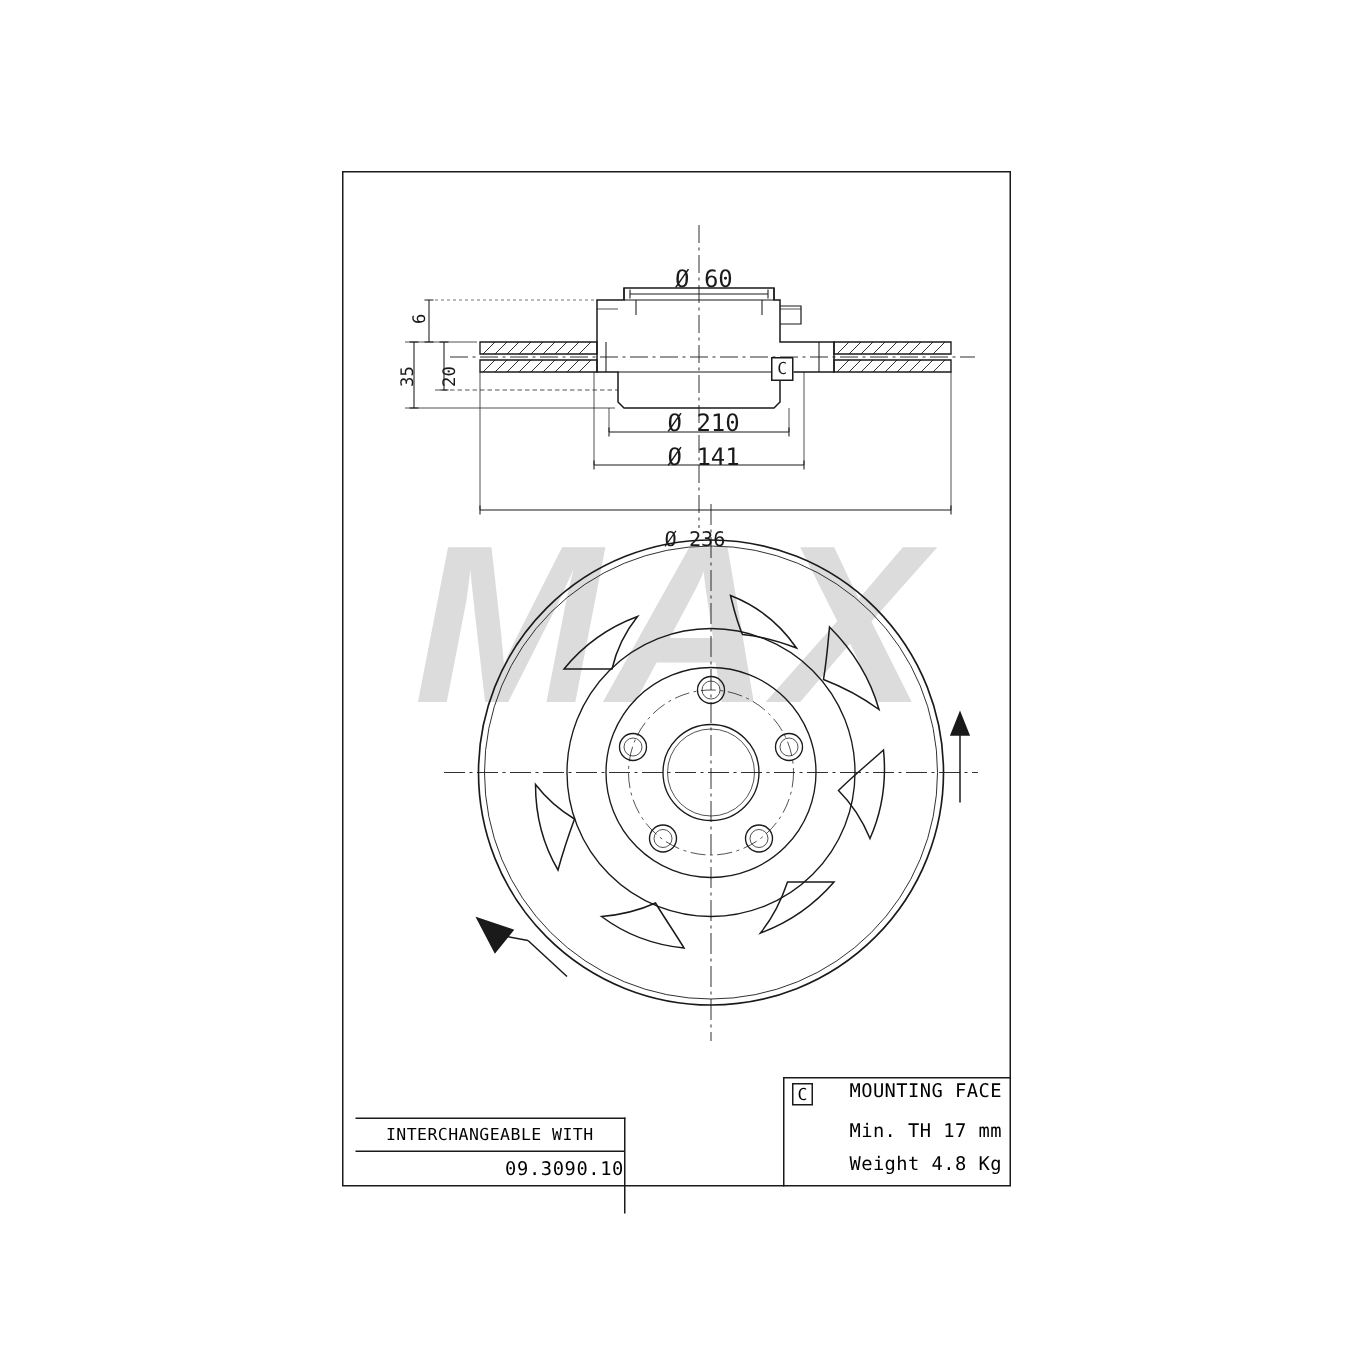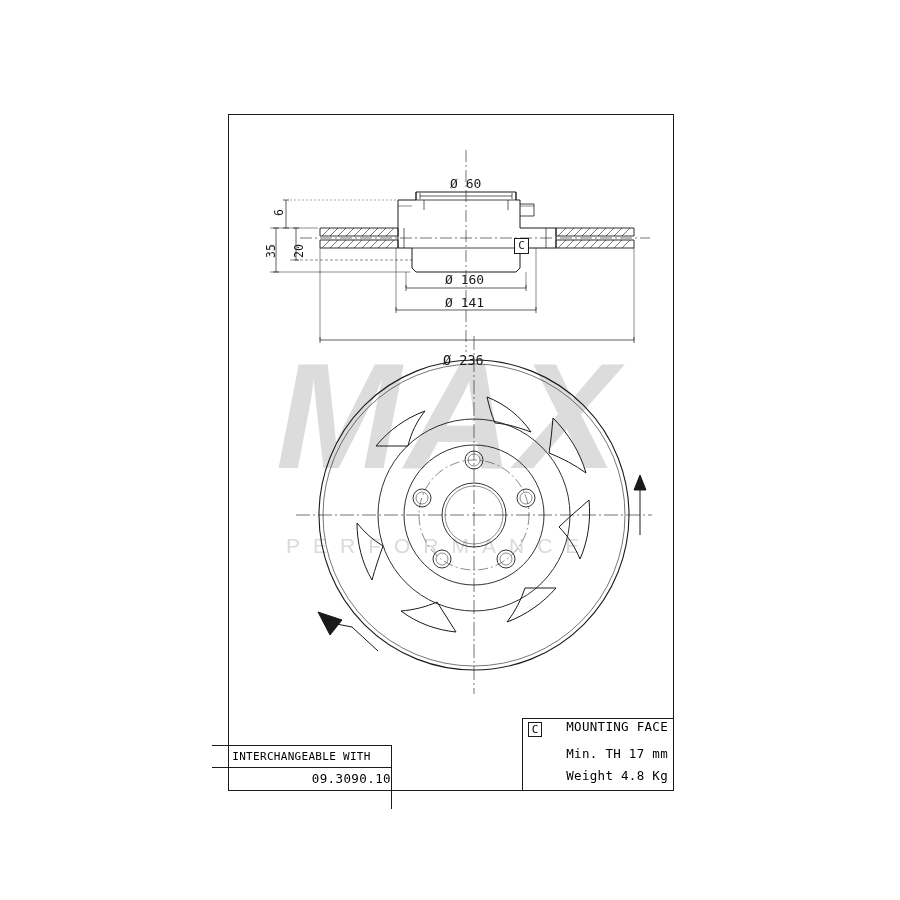--- a/index.html
+++ b/index.html
@@ -61,21 +61,21 @@
     color: #dadada;
     font-weight: 400;
   }
   .txt {
     position: absolute;
     font-family: "DejaVu Sans Mono", monospace;
     color: #1a1a1a;
     white-space: nowrap;
   }
   .t11 { font-size: 11.5px; }
-  .t12 { font-size: 13px; }
+  .t12 { font-size: 16px; }
   .t13 { font-size: 13.5px; }
   .rot90 {
     transform: rotate(-90deg);
     transform-origin: left top;
   }
   .cbox {
     position: absolute;
     border: 1px solid #1a1a1a;
     box-sizing: border-box;
     font-size: 11px;
@@ -85,21 +85,21 @@
     color: #1a1a1a;
     background: #fff;
   }
   .titleblock {
     position: absolute;
     box-sizing: border-box;
     border: 1px solid #1a1a1a;
     border-top: 1px solid #1a1a1a;
   }
   .tb-left {
-    left: 212px;
+    left: 237px;
     top: 745px;
     width: 180px;
     height: 64px;
     border-left: none;
     border-bottom: none;
   }
   .tb-right {
     left: 522px;
     top: 718px;
     width: 152px;
@@ -150,21 +150,20 @@
     line-height: 13px;
     text-align: center;
   }
 </style>
 </head>
 <body>
 
 <div id="sheet">
 
   <div class="wm wm-main">MAX</div>
-  <div class="wm wm-sub">PERFORMANCE</div>
 
   <div class="frame"></div>
 
   <svg class="layer" viewBox="0 0 900 900">
     <g fill="none" stroke="#1a1a1a" stroke-width="1" shape-rendering="geometricPrecision">
 
       <g stroke-width="0.9">
 
         <path d="M320 228 L398 228 L398 236 L320 236 Z"></path>
         <path d="M320 240 L398 240 L398 248 L320 248 Z"></path>
@@ -283,21 +282,21 @@
       </g>
 
     </g>
   </svg>
 
   <div class="txt t11 rot90" style="left:272px; top:216px;">6</div>
   <div class="txt t11 rot90" style="left:264px; top:258px;">35</div>
   <div class="txt t11 rot90" style="left:292px; top:258px;">20</div>
 
   <div class="txt t12" style="left:450px; top:176px;">Ø 60</div>
-  <div class="txt t12" style="left:445px; top:272px;">Ø 160</div>
+  <div class="txt t12" style="left:445px; top:272px;">Ø 210</div>
   <div class="txt t12" style="left:445px; top:295px;">Ø 141</div>
   <div class="txt t13" style="left:443px; top:324px;margin-top:28px;">Ø 236</div>
 
   <div class="cbox" style="left:514px; top:238px; width:15px; height:16px; line-height:14px;">C</div>
 
   <div class="titleblock tb-left">
     <div class="line1">INTERCHANGEABLE WITH</div>
     <div class="sep"></div>
     <div class="line2">09.3090.10</div>
   </div>

